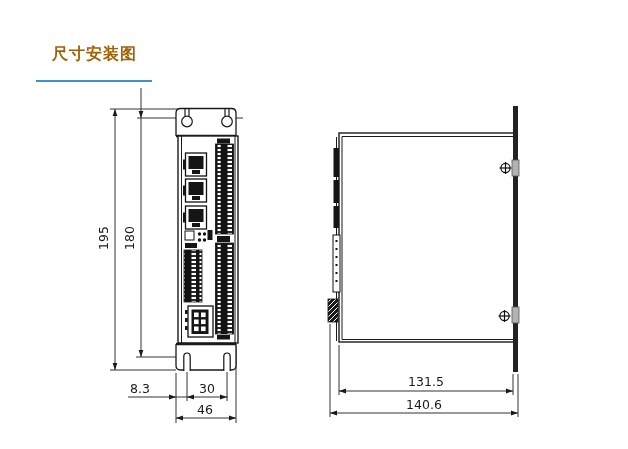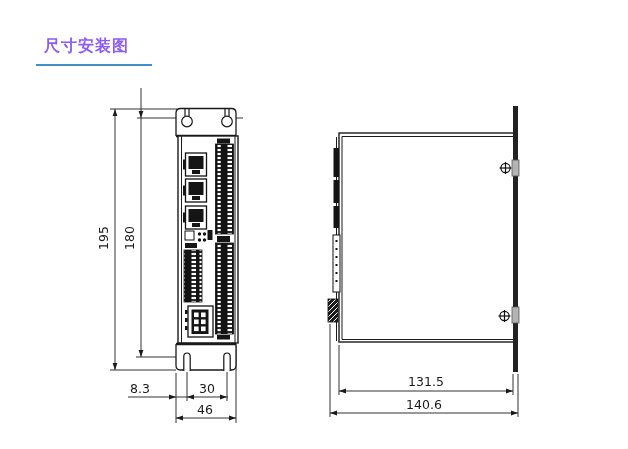--- a/index.html
+++ b/index.html
@@ -2,21 +2,21 @@
 <html><head>
 <meta charset="utf-8">
 <style>
   html,body{margin:0;padding:0;}
   body{
     width:628px;height:449px;position:relative;background:#ffffff;
     font-family:"DejaVu Sans","Liberation Sans",sans-serif;overflow:hidden;
   }
   .title-wrap{position:absolute;left:36px;top:28px;}
   .page-title{
-    margin:8px;font-size:16px;font-weight:bold;color:#8b5cf6;
+    margin:16px;font-size:16px;font-weight:bold;color:#a16207;
     letter-spacing:1px;line-height:20px;
   }
   .title-underline{width:116px;height:2px;background:#4090cc;margin-top:6px;}
   .drawing{position:absolute;left:0;top:0;}
   svg text{
     font-family:"DejaVu Sans","Liberation Sans",sans-serif;
     font-size:12.5px;fill:#1a1a1a;
   }
 </style>
 </head>

